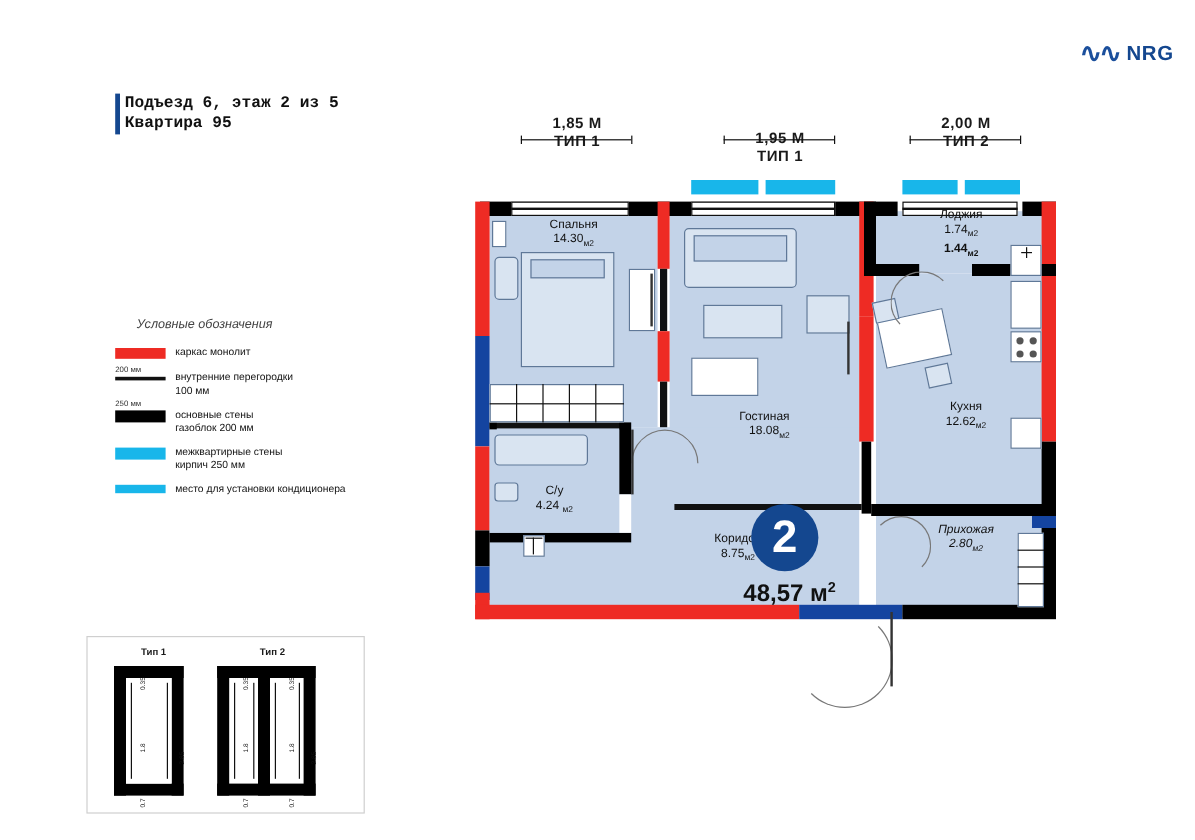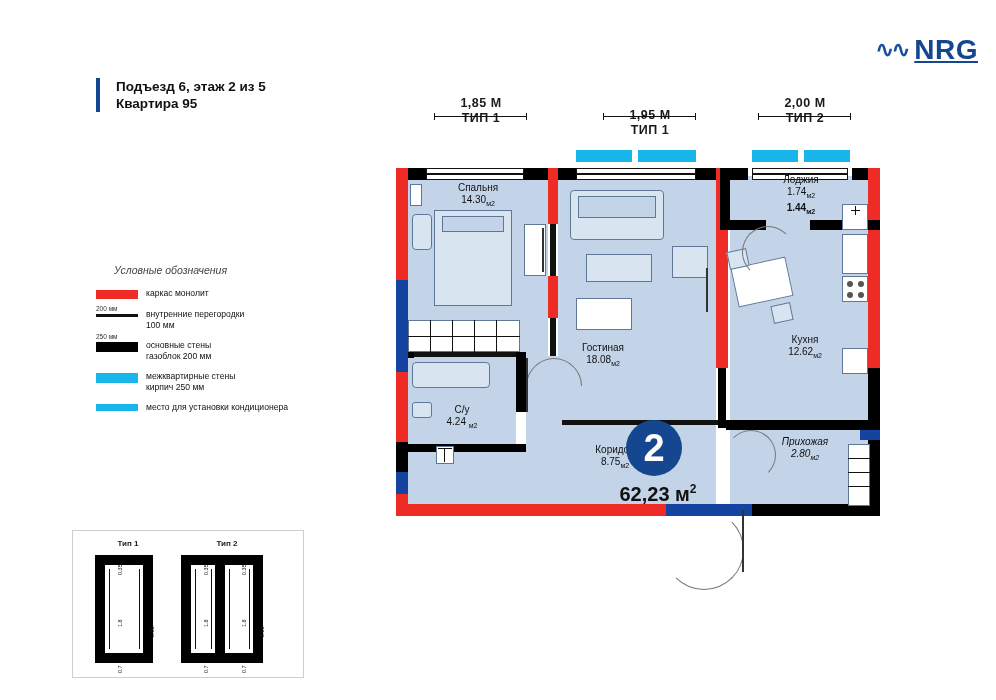--- a/index.html
+++ b/index.html
@@ -12,26 +12,26 @@
     position: relative;
     overflow: hidden;
   }
 
   
   #logo {
     position:absolute; right: 18px; top: 34px;
     display:flex; align-items:center; gap:6px;
   }
   #logo .mark { color:#1b4f9c; font-size: 22px; line-height: 22px; letter-spacing:-2px; font-weight:700;}
-  #logo .word { color:#14478f; font-size: 28px; font-weight:800; letter-spacing:0.5px;text-decoration:underline; }
+  #logo .word { color:#14478f; font-size: 17px; font-weight:800; letter-spacing:0.5px; }
 
   
   #title-block {
     position:absolute; left: 96px; top: 78px;
-    display:flex; gap: 16px;
+    display:flex; gap: 4px; font-family: Liberation Mono, monospace;
   }
   #title-block .bar { width: 4px; background:#14478f; }
   #title-block .lines div { font-size: 13.5px; font-weight:700; color:#111; line-height:17px; }
 
   
   #legend { position:absolute; left: 96px; top: 264px; width: 240px; }
   #legend .legend-title { font-size: 10.5px; font-style: italic; color:#444; margin-bottom: 12px; margin-left: 18px;}
   .legend-row { display:flex; align-items:flex-start; margin-bottom: 10px; position:relative; }
   .legend-swatch { width: 42px; flex: 0 0 42px; height: 9px; margin-top:2px; position:relative; }
   .sw-red { background:#ee2b24; }
@@ -347,21 +347,21 @@
       <div class="n">Спальня</div>
       <div class="a"><span>14.30</span><sub>м2</sub></div>
     </div>
 
     <div class="lbl" style="left:356px; top:16px; width:110px;">
       <div class="n">Лоджия</div>
       <div class="a"><span>1.74</span><sub>м2</sub></div>
       <div class="a" style="font-weight:700"><span>1.44</span><sub>м2</sub></div>
     </div>
 
-    <div class="lbl" style="left:158px; top:184px; width:110px; text-align:center;">
+    <div class="lbl" style="left:158px; top:184px; width:110px; text-align:right;">
       <div class="n">Гостиная</div>
       <div class="a"><span>18.08</span><sub>м2</sub></div>
     </div>
 
     <div class="lbl" style="left:360px; top:176px; width:110px;">
       <div class="n">Кухня</div>
       <div class="a"><span>12.62</span><sub>м2</sub></div>
     </div>
 
     <div class="lbl" style="left:24px; top:246px; width:96px;">
@@ -374,17 +374,17 @@
       <div class="a"><span>8.75</span><sub>м2</sub></div>
     </div>
 
     <div class="lbl" style="left:360px; top:278px; width:110px;font-style:italic;">
       <div class="n">Прихожая</div>
       <div class="a"><span>2.80</span><sub>м2</sub></div>
     </div>
 
     <div id="rooms-badge">2</div>
     <div id="total-area">
-      <span>62,23 м</span><sup>2</sup>
+      <span>48,57 м</span><sup>2</sup>
     </div>
 
   </div>
 </div>
 
 </body></html>

